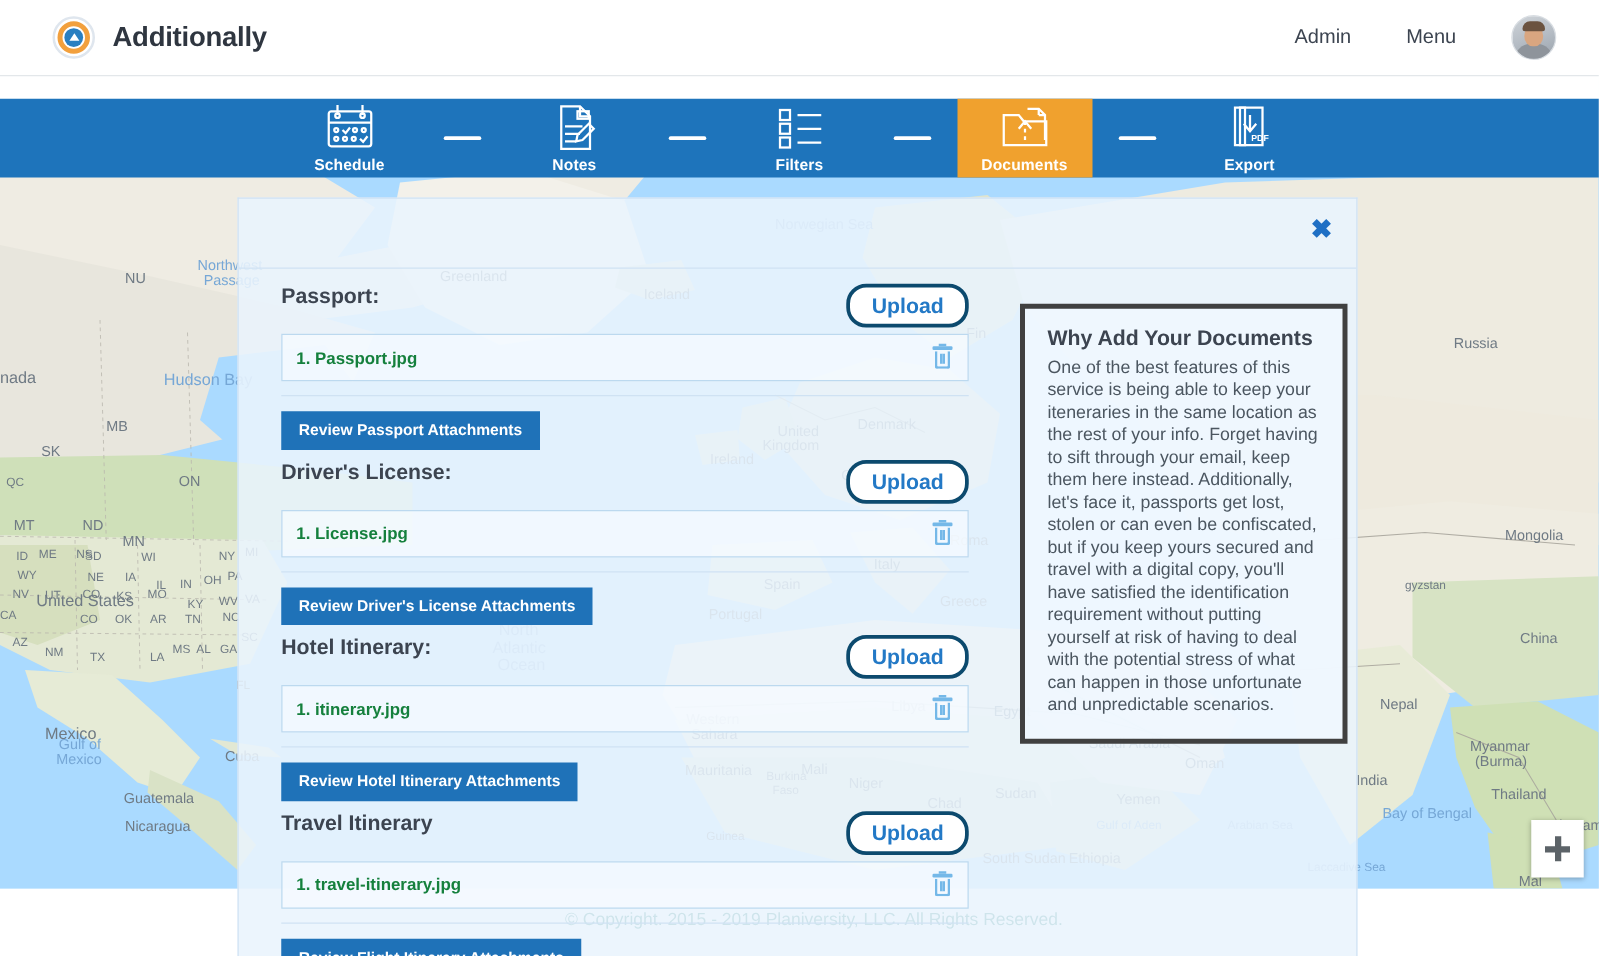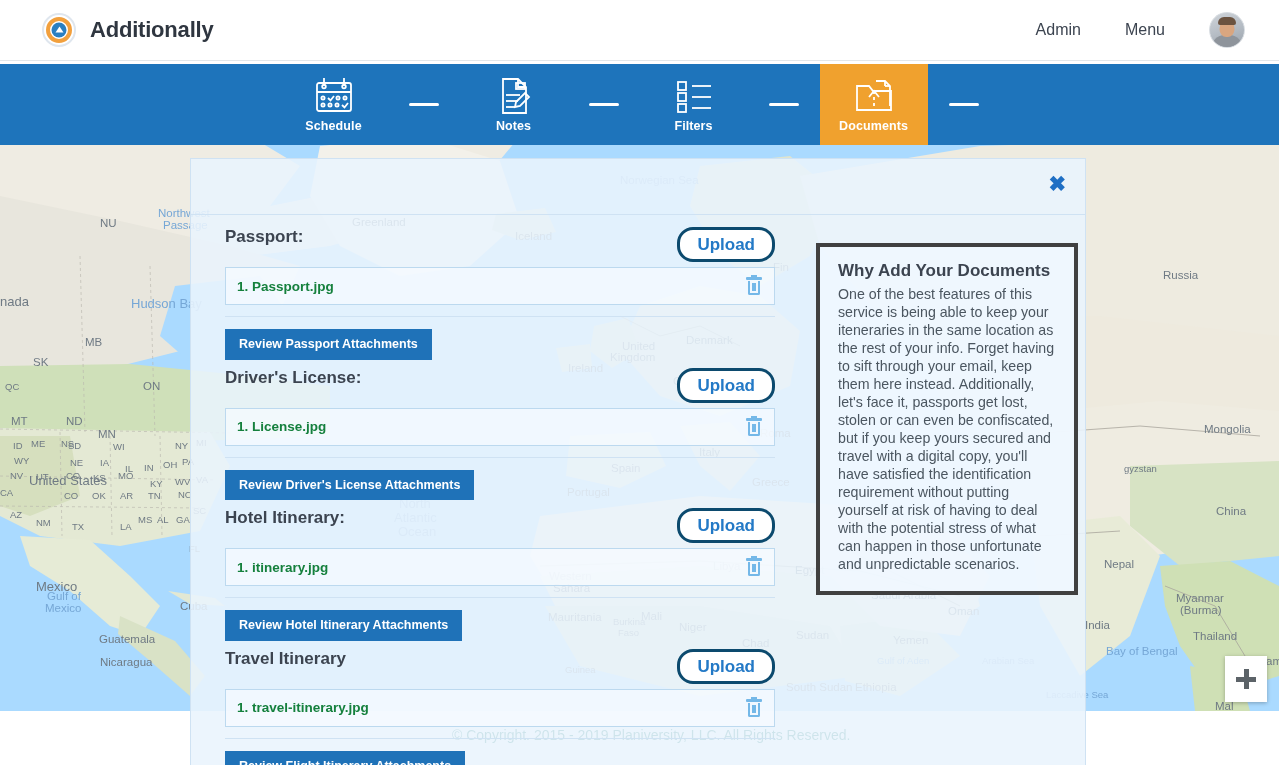--- a/index.html
+++ b/index.html
@@ -79,22 +79,22 @@
   }
   #avatar .body {
     position: absolute; left: 50%; bottom: -4px;
     transform: translateX(-50%);
     width: 32px; height: 16px; border-radius: 14px 14px 0 0;
     background: #8e949b;
   }
 
   
   #stepbar {
-    position: absolute; top: 64px; left: 0;
-    width: 1279px; height: 81px;
+    position: absolute; top: 79px; left: 0;
+    width: 1279px; height: 63px;
     background: #1e74bb;
     display: flex; align-items: stretch; justify-content: center;
     z-index: 39;
   }
   .step {
     width: 108px;
     display: flex; flex-direction: column;
     align-items: center; justify-content: center;
     cursor: pointer; position: relative;
   }
@@ -544,20 +544,32 @@
         <polyline points="18,21 23,15 28,21"></polyline>
       </svg>
     </span>
     <span class="s-label">Documents</span>
   </div>
 
   <div class="step-dash">
       <i></i>
     </div>
 
+  <div class="step">
+    <span class="s-icon">
+      <svg width="44" height="40" viewBox="0 0 44 40" fill="none" stroke="#ffffff" stroke-width="1.8">
+        <path d="M10 4 h8 v30 h-8 z"></path>
+        <path d="M14 4 h18 v30 h-18 z"></path>
+        <line x1="22" y1="10" x2="22" y2="22"></line>
+        <polyline points="17,17 22,23 27,17"></polyline>
+        <text x="23" y="31" font-size="7" fill="#ffffff" stroke="none" font-family="Liberation Sans, sans-serif" font-weight="bold">PDF</text>
+      </svg>
+    </span>
+    <span class="s-label">Export</span>
+  </div>
 
 </div>
 
 <div id="modal">
   <div id="modal-head">
     <div id="modal-close">✖</div>
   </div>
 
   <div id="modal-body">
 

